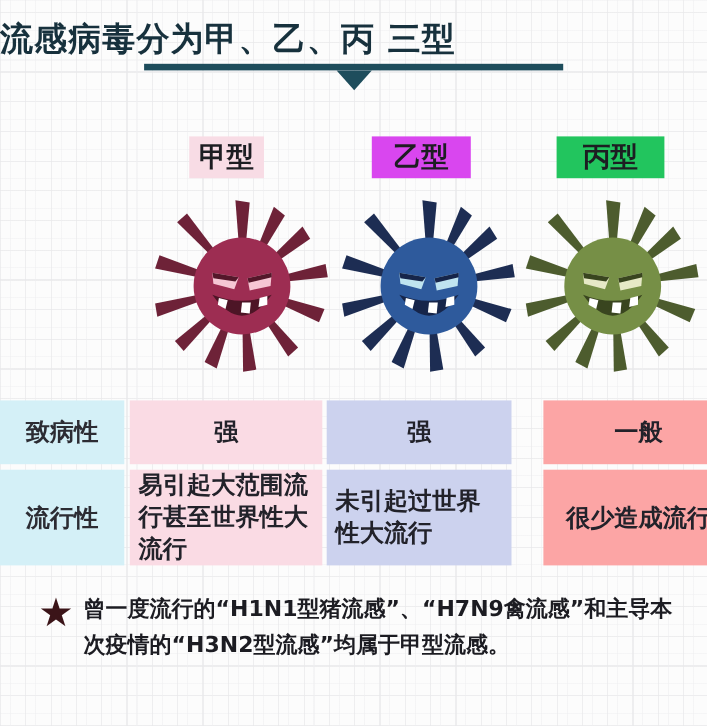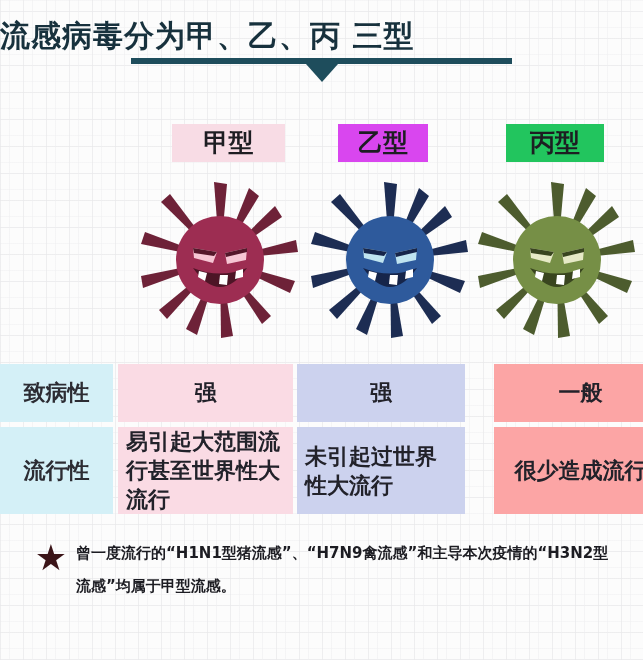--- a/index.html
+++ b/index.html
@@ -70,21 +70,21 @@
   .type-pill {
     position: absolute;
     top: 124px;
     height: 38px;
     line-height: 38px;
     text-align: center;
     font-size: 25px;
     font-weight: bold;
     color: #1d1d22;
   }
-  #pill-a { left: 172px; width: 113px; background: #f8dce5; }
+  #pill-a { left: 172px; width: 68px; background: #f8dce5; }
   #pill-b { left: 338px; width: 90px; background: #d946ef; }
   #pill-c { left: 506px; width: 98px; background: #22c55e; }
 
   
   .virus {
     position: absolute;
     top: 178px;
     width: 170px;
     height: 165px;
   }
@@ -156,21 +156,21 @@
     width: 34px;
     height: 34px;
     margin-top: 6px;
     margin-right: 8px;
     color: #3b1418;
     font-size: 36px;
     line-height: 30px;
     text-align: center;
   }
   #footnote-text {
-    font-size: 15px;
+    font-size: 20px;
     font-weight: bold;
     line-height: 33px;
     color: #1c1c22;
     letter-spacing: 0px;
   }
 </style>
 </head>
 <body>
 
 <div id="page"></div>

